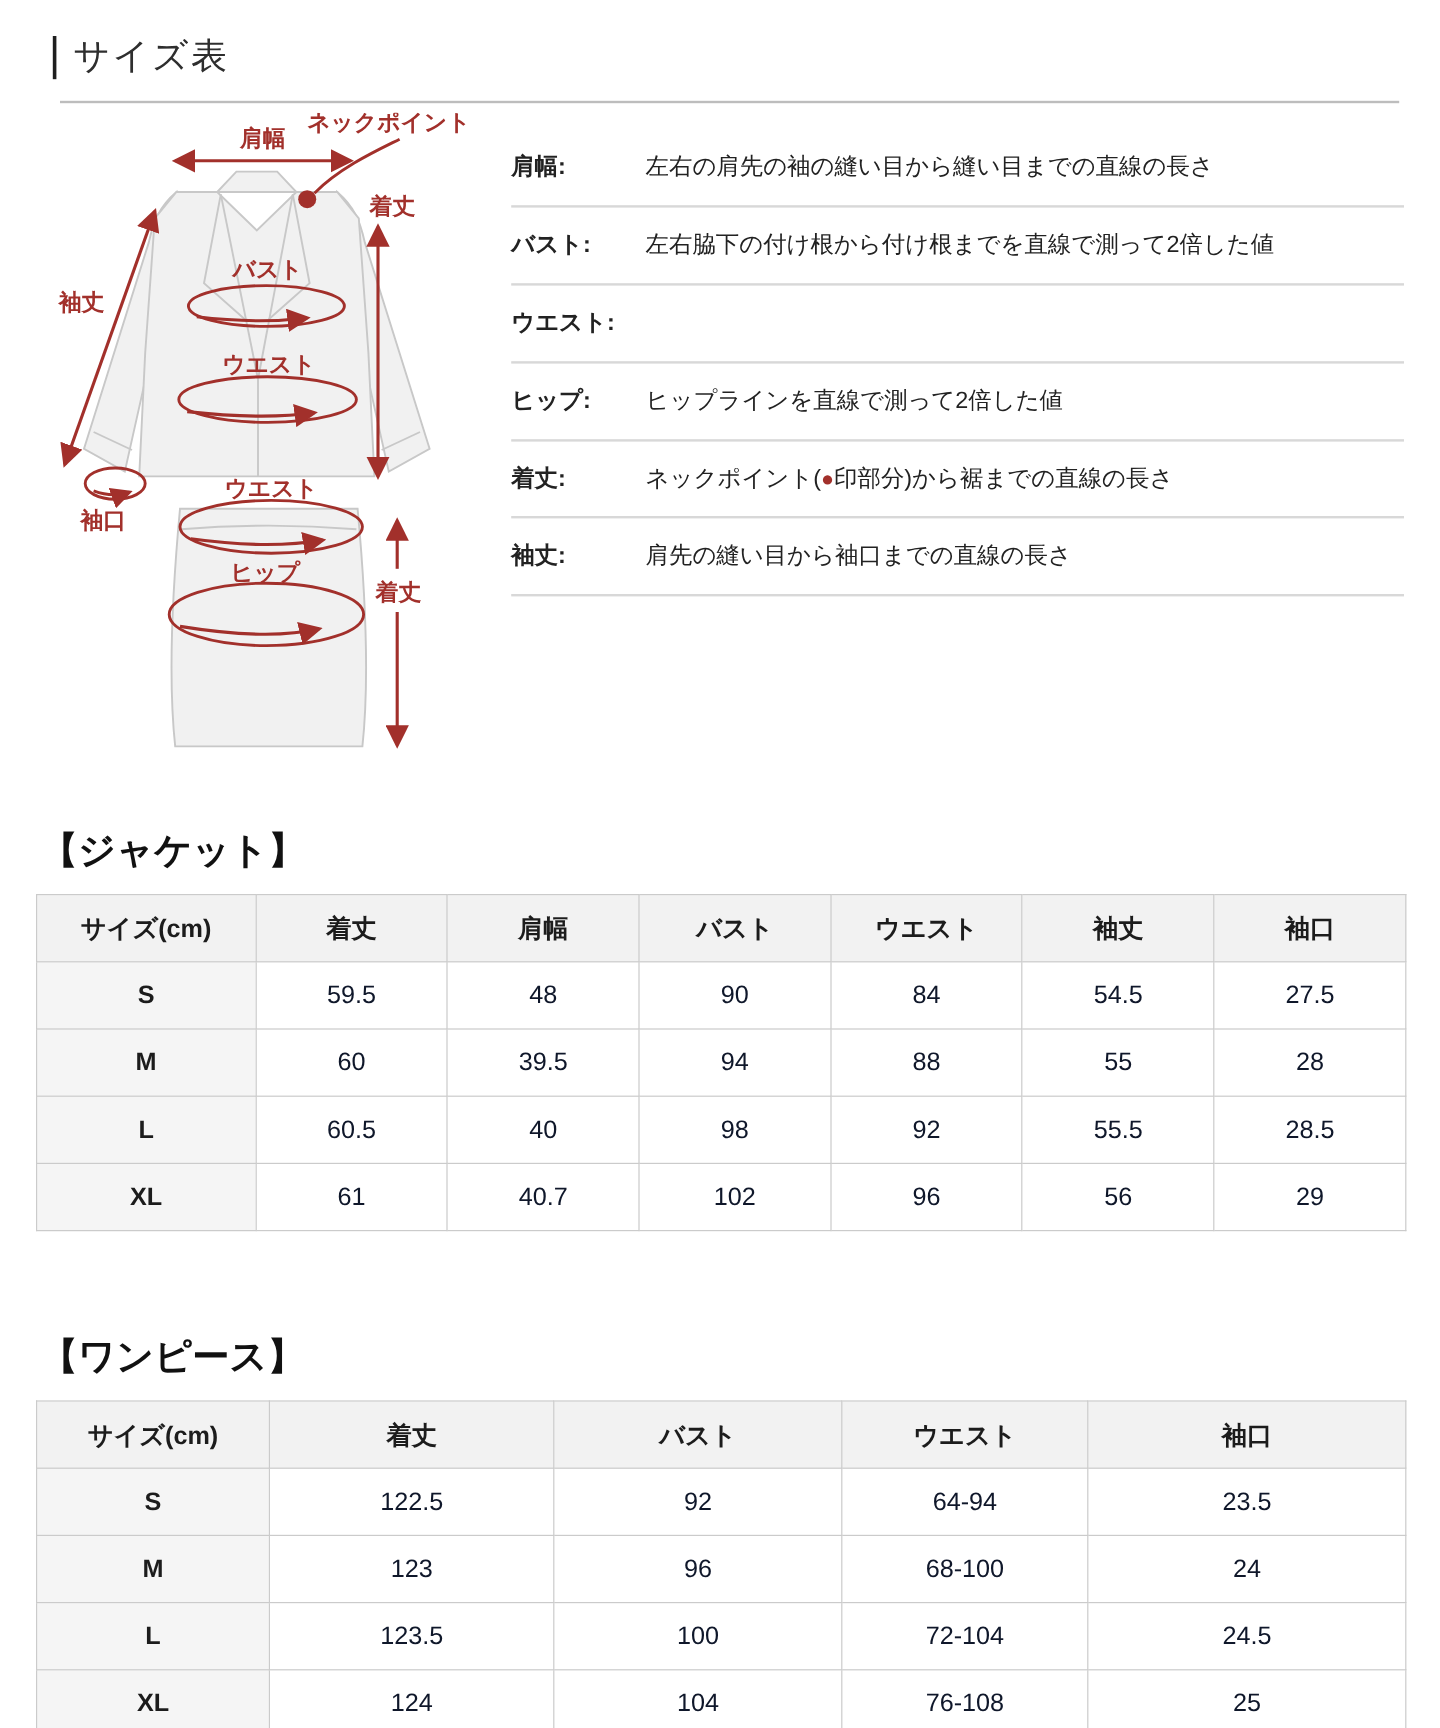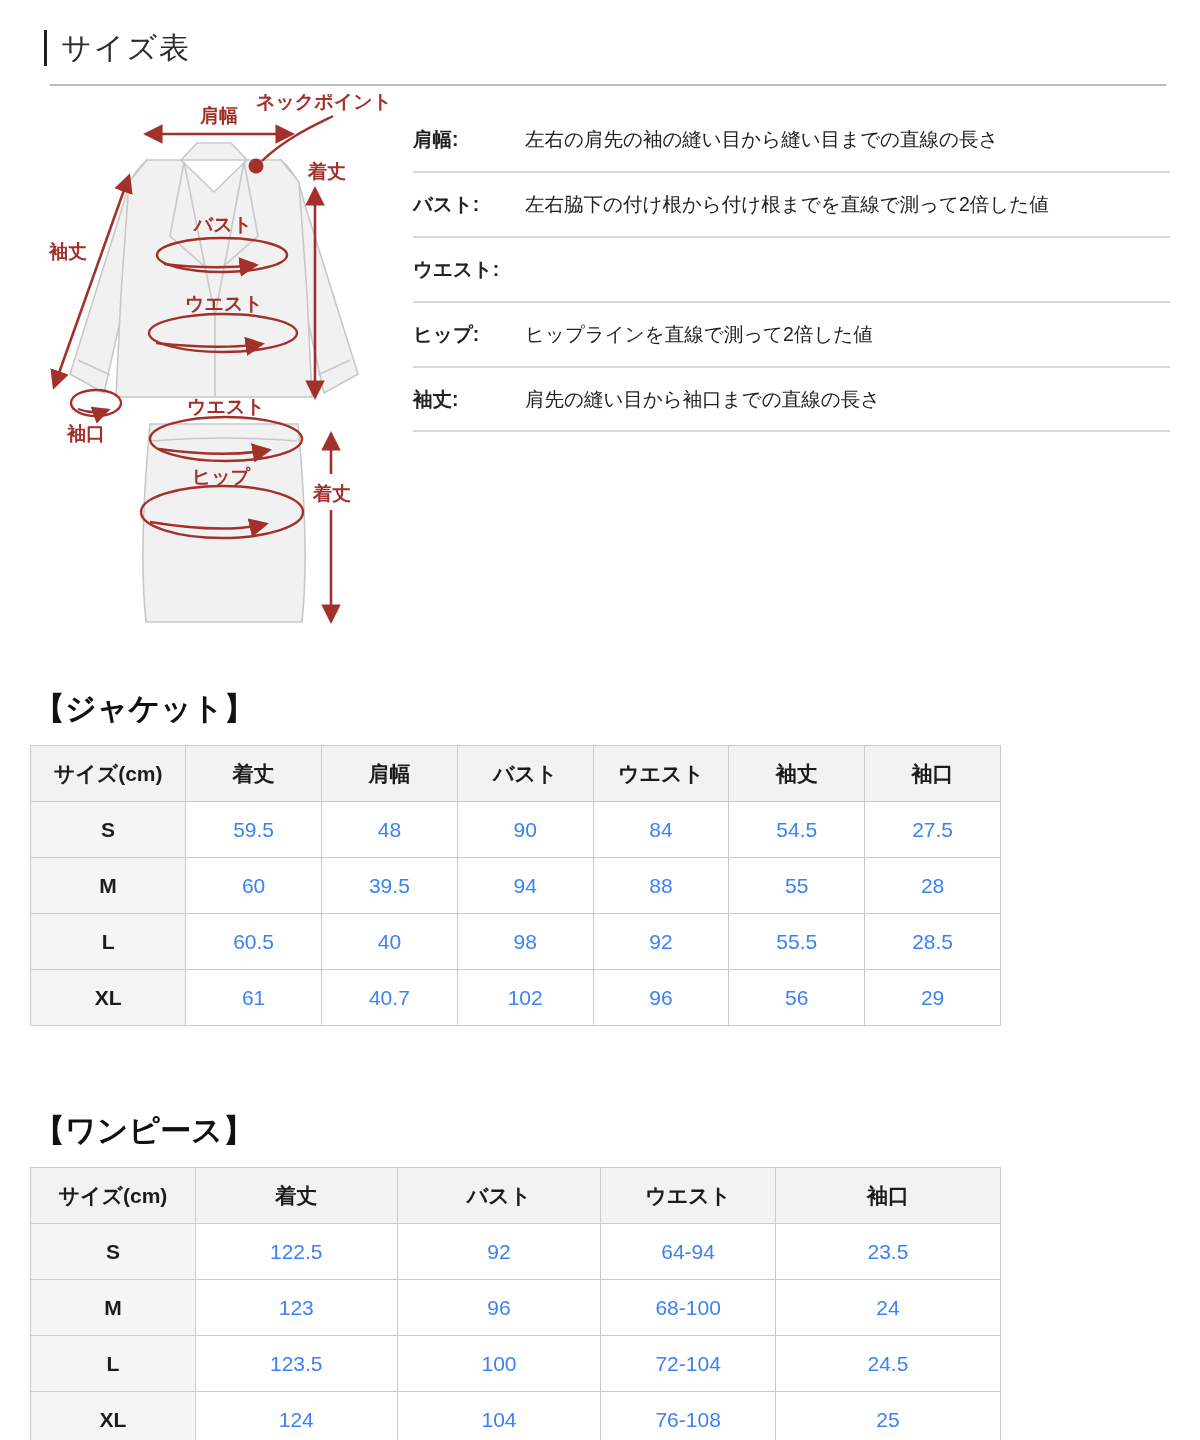--- a/index.html
+++ b/index.html
@@ -20,51 +20,51 @@
     letter-spacing:2px; line-height:1.2;
   }
   .title-rule { border:none; border-top:2px solid #bdbdbd; margin:0 4px 8px 20px; }
 
   
   .top-section { display:flex; align-items:flex-start; }
   .diagram-wrap { width:380px; flex-shrink:0; padding-left:4px; }
   .diagram-wrap svg { display:block; }
   .svg-label { font-size:19px; font-weight:bold; fill:#a2302b; }
 
-  .definitions { flex:1; margin-left:3px; padding-top:14px; }
+  .definitions { flex:1; margin-left:16px; padding-top:14px; }
   .def-row {
     display:flex; padding:10px 0 9px 0;
     border-bottom:2px solid #d8d8d8;
     font-size:19.5px; line-height:2.25;
   }
   .def-term { width:112px; flex-shrink:0; font-weight:bold; color:#222; }
   .def-desc { flex:1; color:#222; }
   .red-dot { color:#a2302b; font-size:18px; }
 
   
   .section-heading {
     font-size:31px; font-weight:bold; color:#111;
     margin:0 0 15px 4px;
   }
   .jacket-section { margin-top:34px; }
   .onepiece-section { margin-top:84px; }
 
   
   table.size-table {
-    width:971px; border-collapse:collapse; table-layout:fixed;
+    width:1142px; border-collapse:collapse; table-layout:fixed;
   }
   table.size-table th, table.size-table td {
     border:1px solid #cbcbcb;
     text-align:center; vertical-align:middle;
     height:56px; padding:4px 6px;
     font-size:21px;
   }
   table.size-table thead th { background:#f2f2f2; font-weight:bold; color:#1c1c1c; }
   td.size-cell { background:#f5f5f5; font-weight:bold; color:#1c1c1c; }
-  td.val-cell  { background:#ffffff; font-weight:400; color:#3b82f6; }
+  td.val-cell  { background:#ffffff; font-weight:400; color:#0f172a; }
 </style>
 </head>
 <body>
 
 <div class="page">
 
   <h1 class="page-title">サイズ表</h1>
   <hr class="title-rule">
 
   <div class="top-section">
@@ -148,20 +148,24 @@
         <div class="def-desc">左右脇下の付け根から付け根までを直線で測って2倍した値</div>
       </div>
       <div class="def-row">
         <div class="def-term">ウエスト:</div>
       </div>
       <div class="def-row">
         <div class="def-term">ヒップ:</div>
         <div class="def-desc">ヒップラインを直線で測って2倍した値</div>
       </div>
       <div class="def-row">
+        <div class="def-term">着丈:</div>
+        <div class="def-desc"><span>ネックポイント(</span><span class="red-dot">●</span><span>印部分)から裾までの直線の長さ</span></div>
+      </div>
+      <div class="def-row">
         <div class="def-term">袖丈:</div>
         <div class="def-desc">肩先の縫い目から袖口までの直線の長さ</div>
       </div>
     </div>
   </div>
 
   <div class="jacket-section">
     <div class="section-heading">【ジャケット】</div>
     <table class="size-table">
       <colgroup>

